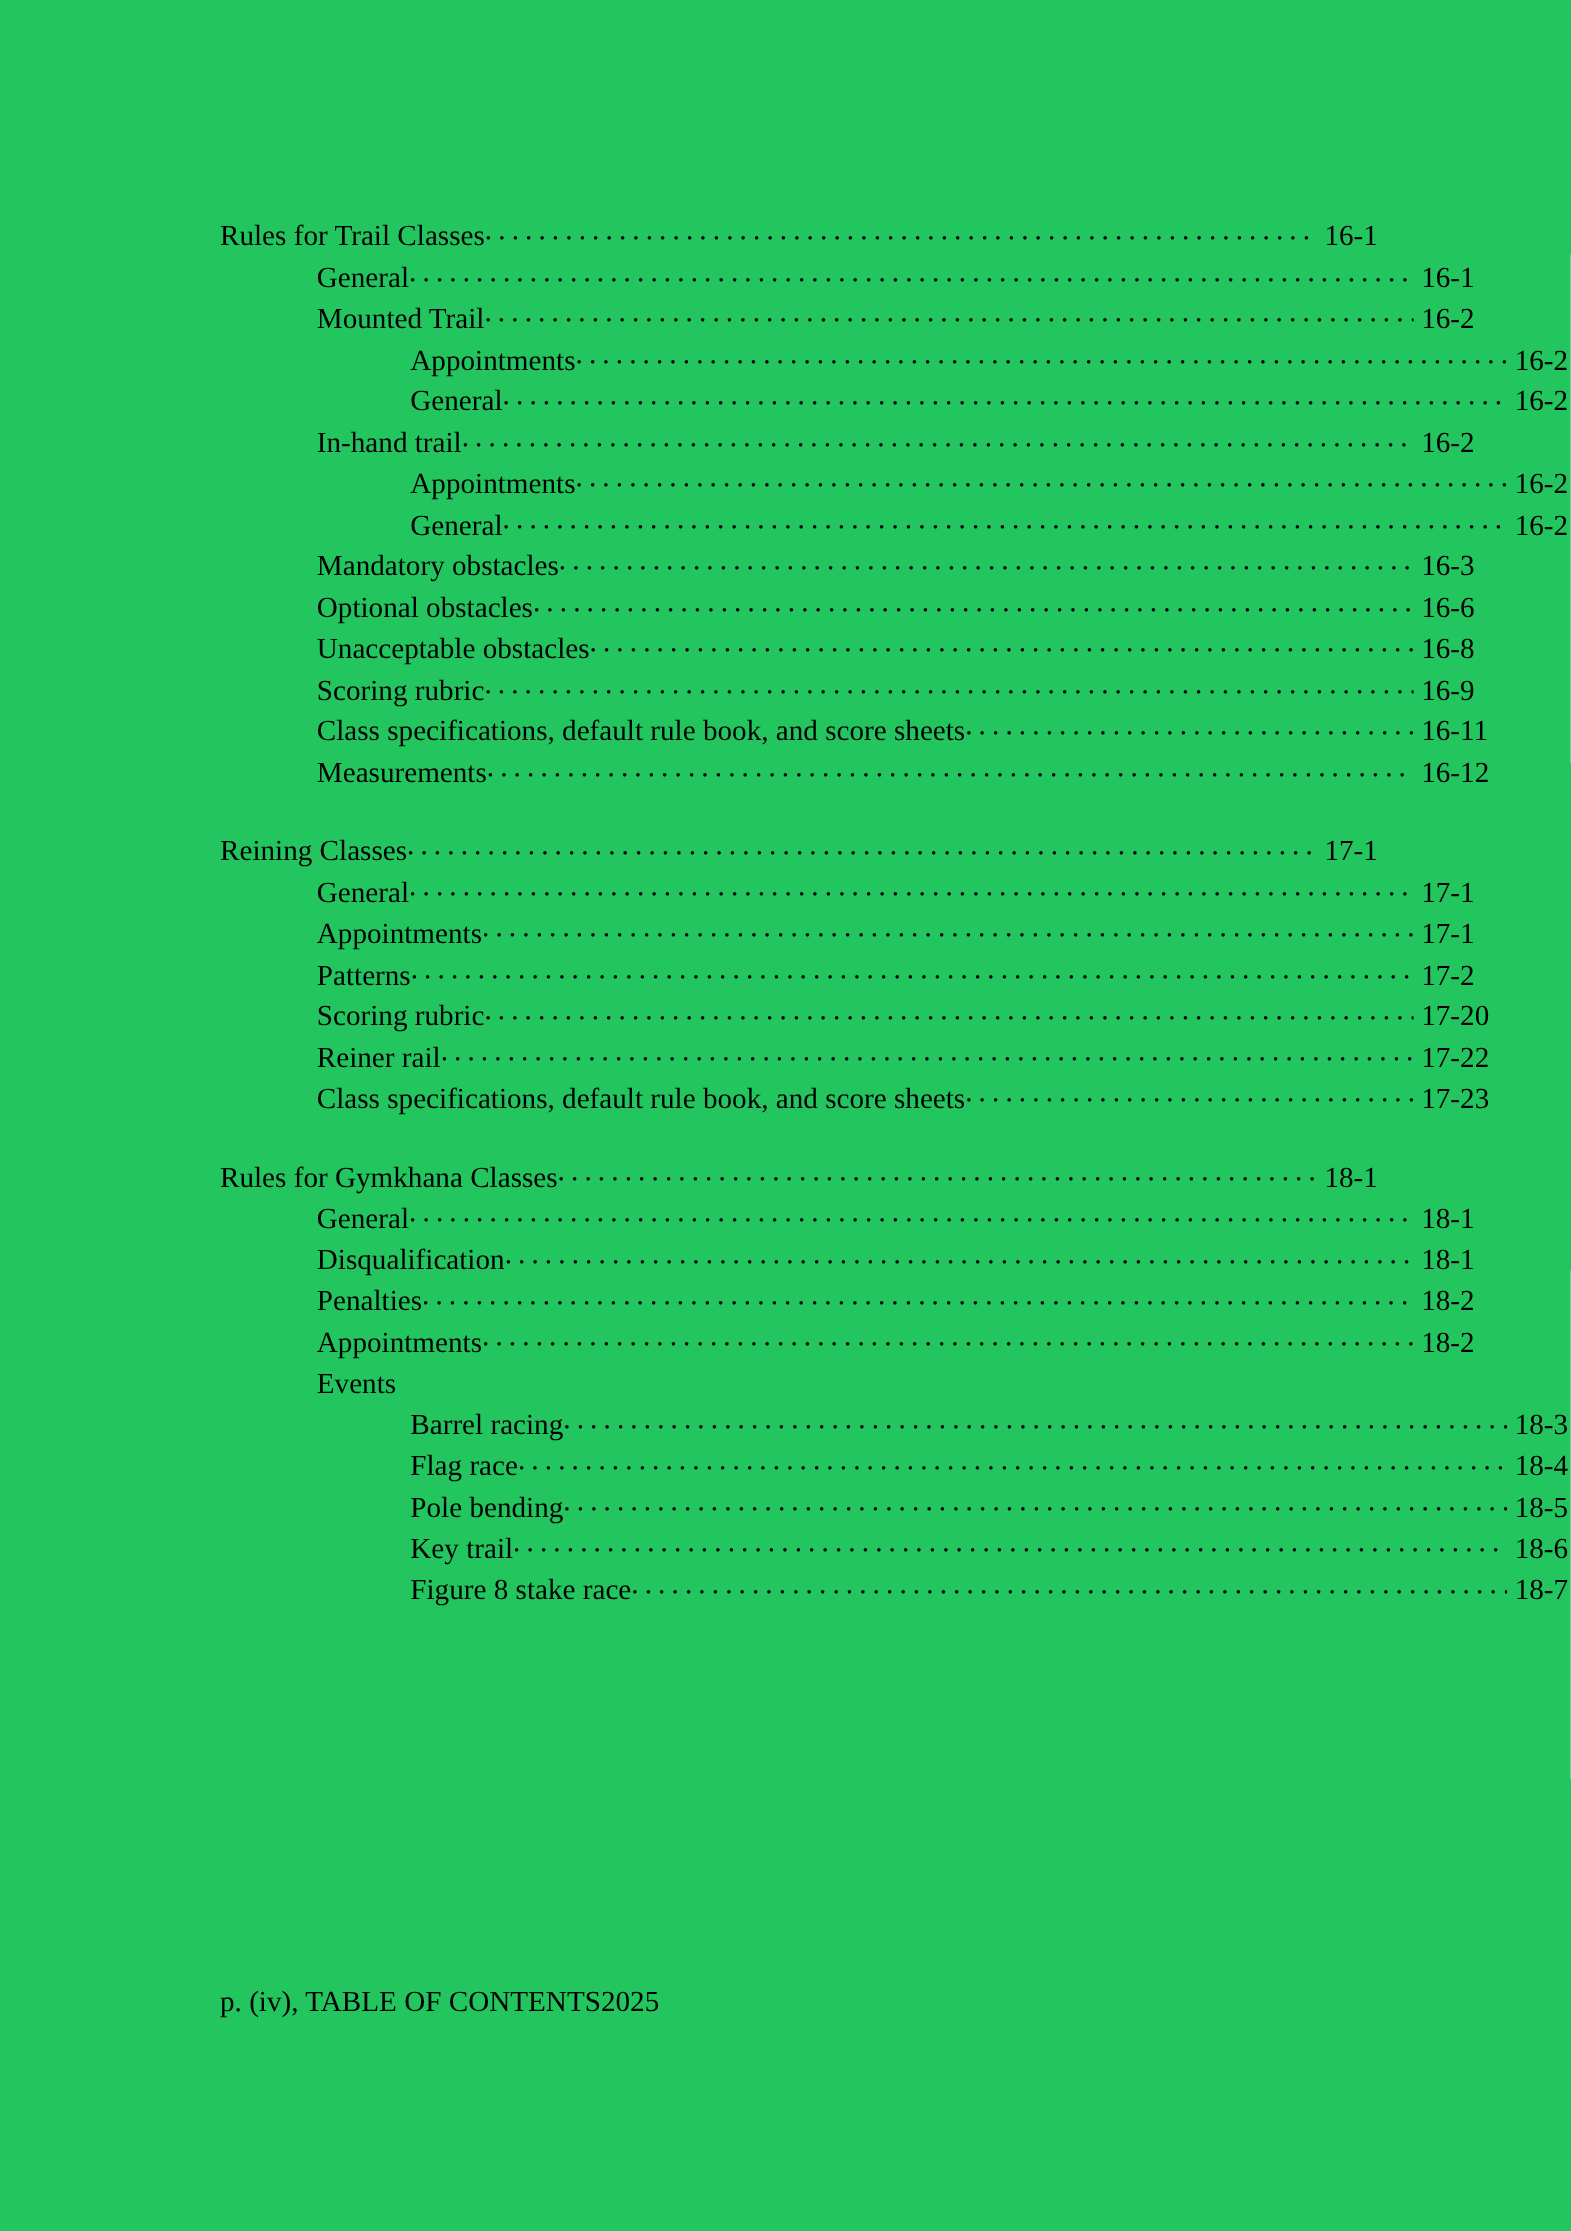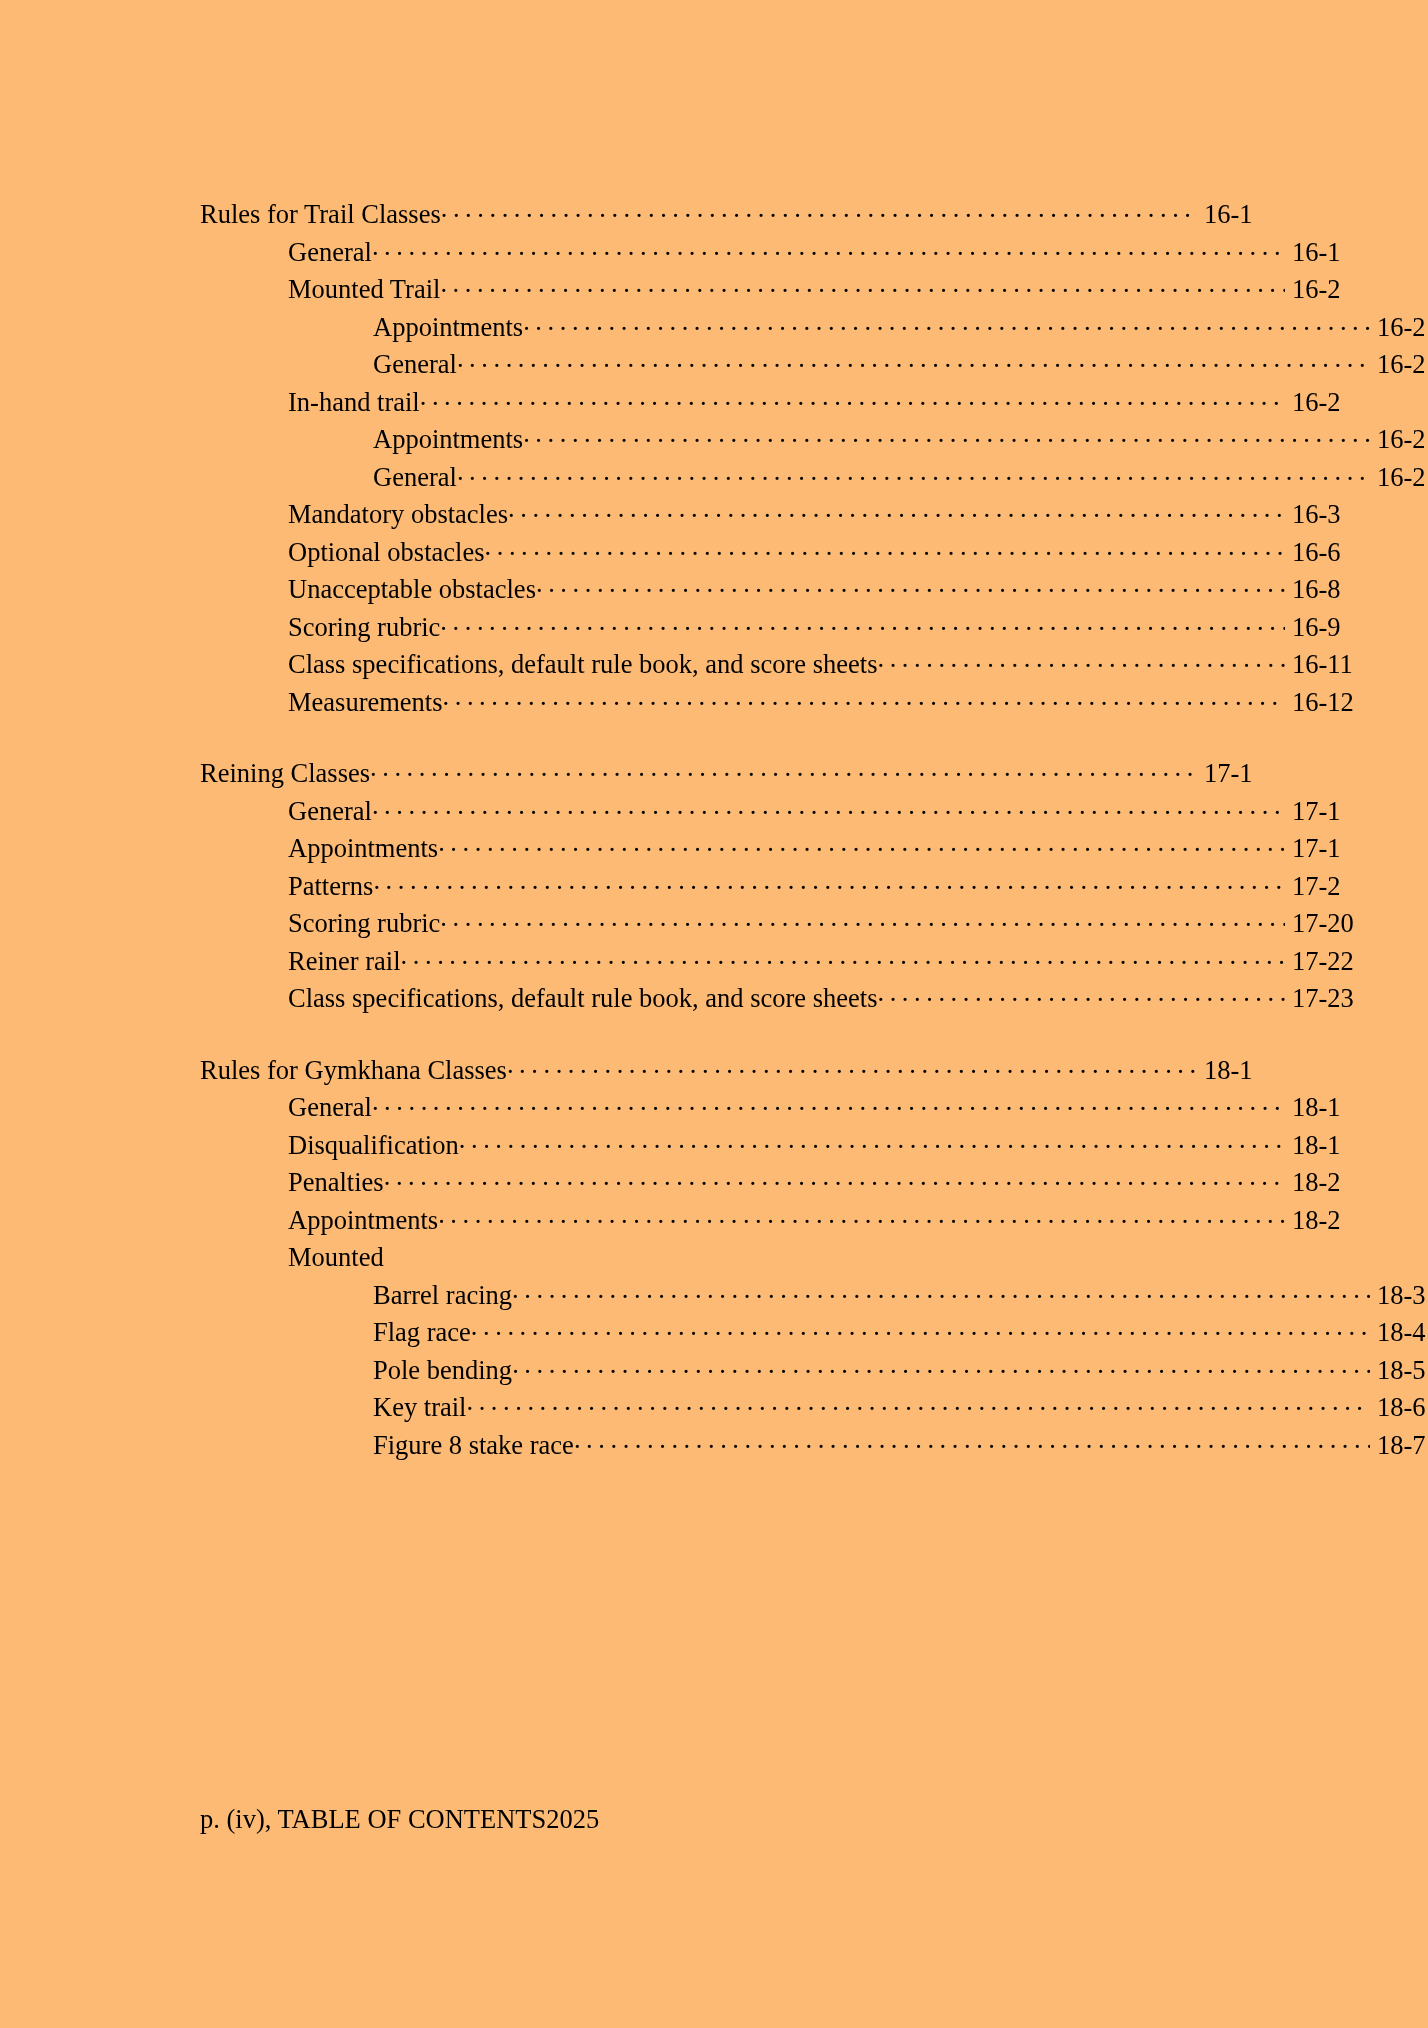--- a/index.html
+++ b/index.html
@@ -15,21 +15,21 @@
     position: relative;
     overflow: hidden;
   }
 
   #page {
     position: absolute;
     left: 0;
     top: 0;
     width: 1428px;
     height: 2028px;
-    background: #fdba74;
+    background: #22c55e;
   }
 
   #toc {
     position: absolute;
     left: 200px;
     top: 196px;
     width: 1080px;
   }
 
   .toc-group {
@@ -244,21 +244,21 @@
           <span class="toc-label pad-right">Penalties</span>
           <span class="leader"></span>
           <span class="toc-page">18-2</span>
         </div>
         <div class="toc-row lvl1">
           <span class="toc-label">Appointments</span>
           <span class="leader"></span>
           <span class="toc-page">18-2</span>
         </div>
         <div class="toc-row lvl1 no-leader">
-          <span class="toc-label">Mounted</span>
+          <span class="toc-label">Events</span>
           <span class="leader"></span>
           <span class="toc-page"></span>
         </div>
         <div class="toc-row lvl2">
           <span class="toc-label">Barrel racing</span>
           <span class="leader"></span>
           <span class="toc-page">18-3</span>
         </div>
         <div class="toc-row lvl2">
           <span class="toc-label">Flag race</span>

